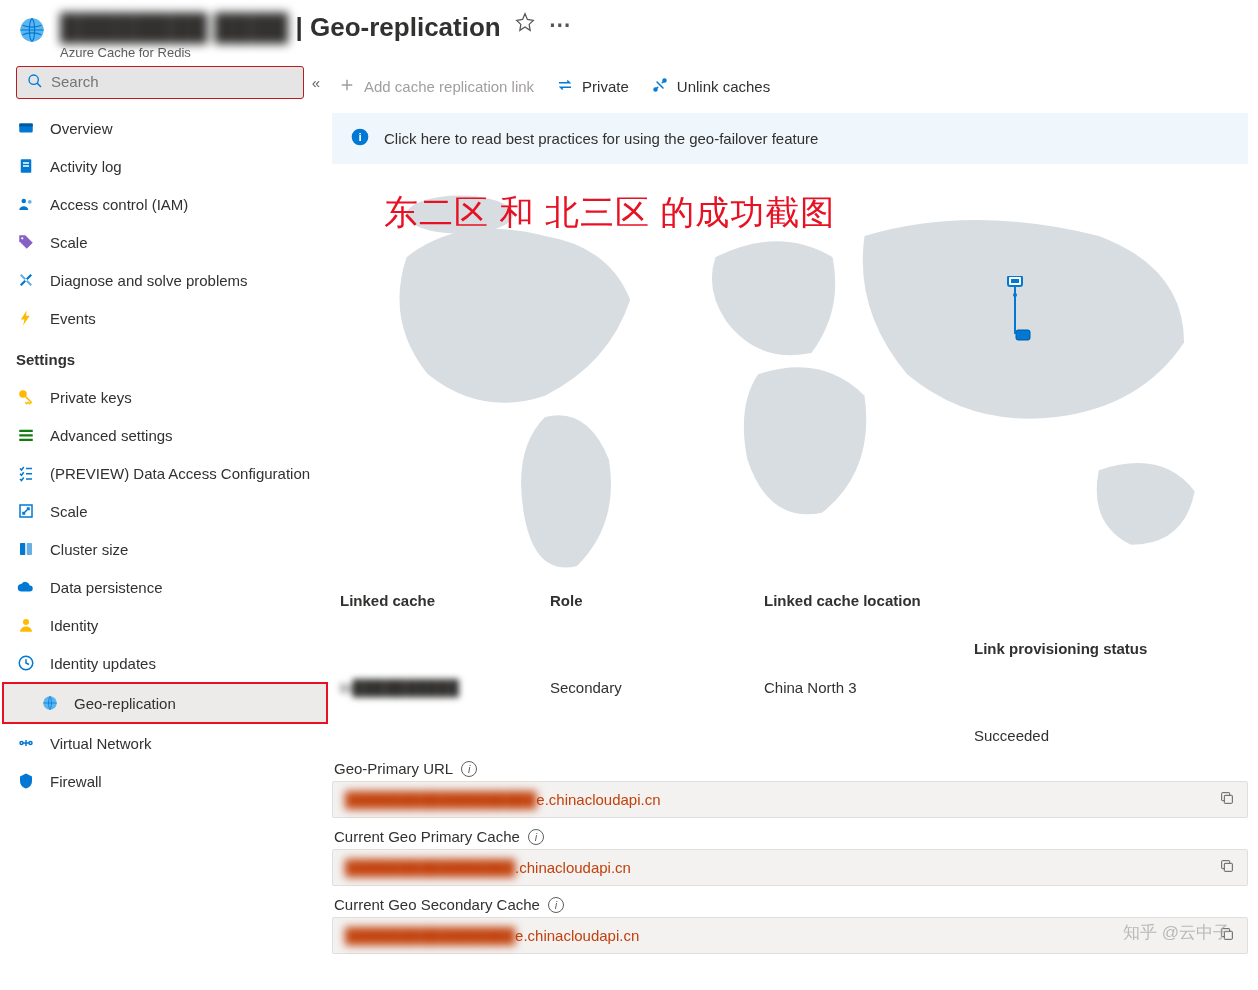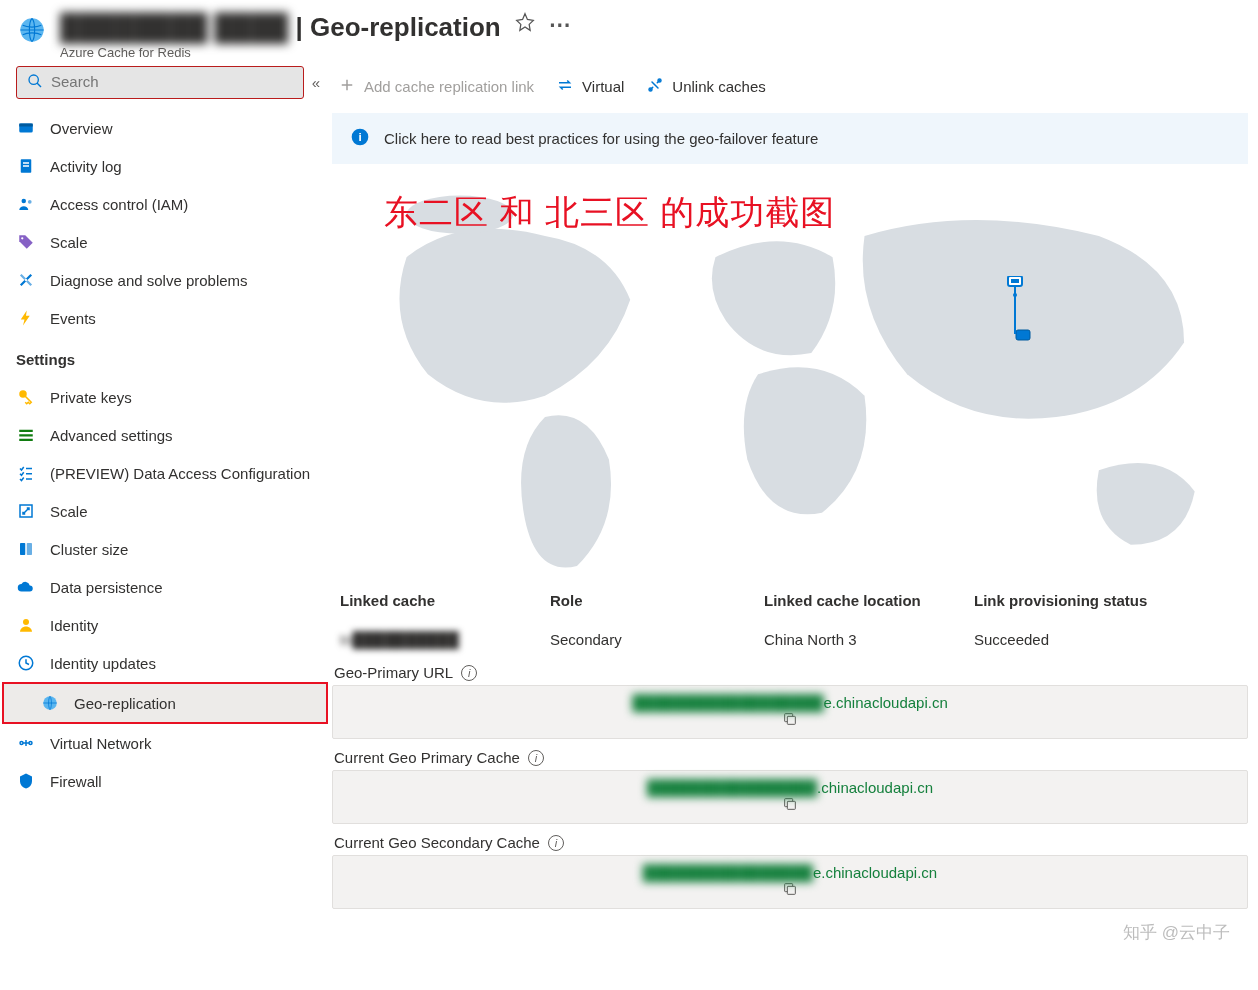--- a/index.html
+++ b/index.html
@@ -47,24 +47,24 @@
 .map-wrap { position:relative; height:400px; margin:0 0 10px 0; }
 .overlay-text { position:absolute; top:18px; left:52px; font-size:34px; font-weight:500; color:#e81123; z-index:10; letter-spacing:1px; }
 .world-map { position:absolute; inset:0; }
 .marker { position:absolute; }
 
 .table-head { display:flex; padding:10px 8px; font-size:15px; font-weight:600; color:#323130; }
 .table-row { display:flex; padding:12px 8px; font-size:15px; color:#323130; }
 .col-cache { flex:0 0 210px; }
 .col-role { flex:0 0 214px; }
 .col-loc { flex:0 0 210px; }
-.col-status { flex:1; }
+.col-status { flex:1;margin-top:48px; }
 
 .field-label { display:flex; align-items:center; gap:8px; font-size:15px; color:#323130; padding:4px 0 4px 2px; }
-.field-box { background:#f3f2f1; border:1px solid #e1dfdd; border-radius:2px; padding:8px 12px; display:flex; align-items:center; justify-content:space-between; font-size:15px; color:#15803d; margin:0 0 6px 0;flex-direction:column; }
+.field-box { background:#f3f2f1; border:1px solid #e1dfdd; border-radius:2px; padding:8px 12px; display:flex; align-items:center; justify-content:space-between; font-size:15px; color:#c2410c; margin:0 0 6px 0; }
 .field-box .blur { filter:blur(4px); }
 .copy-icon { color:#605e5c; cursor:pointer; }
 
 .watermark { position:absolute; right:28px; bottom:46px; color:#a0a0a0; font-size:17px; opacity:0.7; user-select:none;margin-top:17px; }
 .info-circ { display:inline-flex; width:16px; height:16px; border:1px solid #605e5c; border-radius:50%; align-items:center; justify-content:center; font-size:11px; color:#605e5c; font-style:italic; }
 </style>
 </head>
 <body>
 
 <div class="header">
@@ -272,21 +272,21 @@
       <div class="tool-btn disabled">
         <span><svg viewBox="0 0 24 24" stroke="#a19f9d" stroke-width="2">
               <path d="M12 5v14M5 12h14"></path>
             </svg></span>
         <span>Add cache replication link</span>
       </div>
       <div class="tool-btn">
         <span><svg viewBox="0 0 24 24" fill="none" stroke="#0078d4" stroke-width="2">
               <path d="M4 9h14l-3-3M20 15H6l3 3"></path>
             </svg></span>
-        <span>Virtual</span>
+        <span>Private</span>
       </div>
       <div class="tool-btn">
         <span><svg viewBox="0 0 24 24" fill="none" stroke="#0078d4" stroke-width="2">
               <path d="M9 15l-4 4M15 9l4-4M8 8l8 8" stroke-linecap="round"></path>
               <circle cx="6" cy="18" r="2"></circle>
               <circle cx="18" cy="6" r="2"></circle>
             </svg></span>
         <span>Unlink caches</span>
       </div>
     </div>

